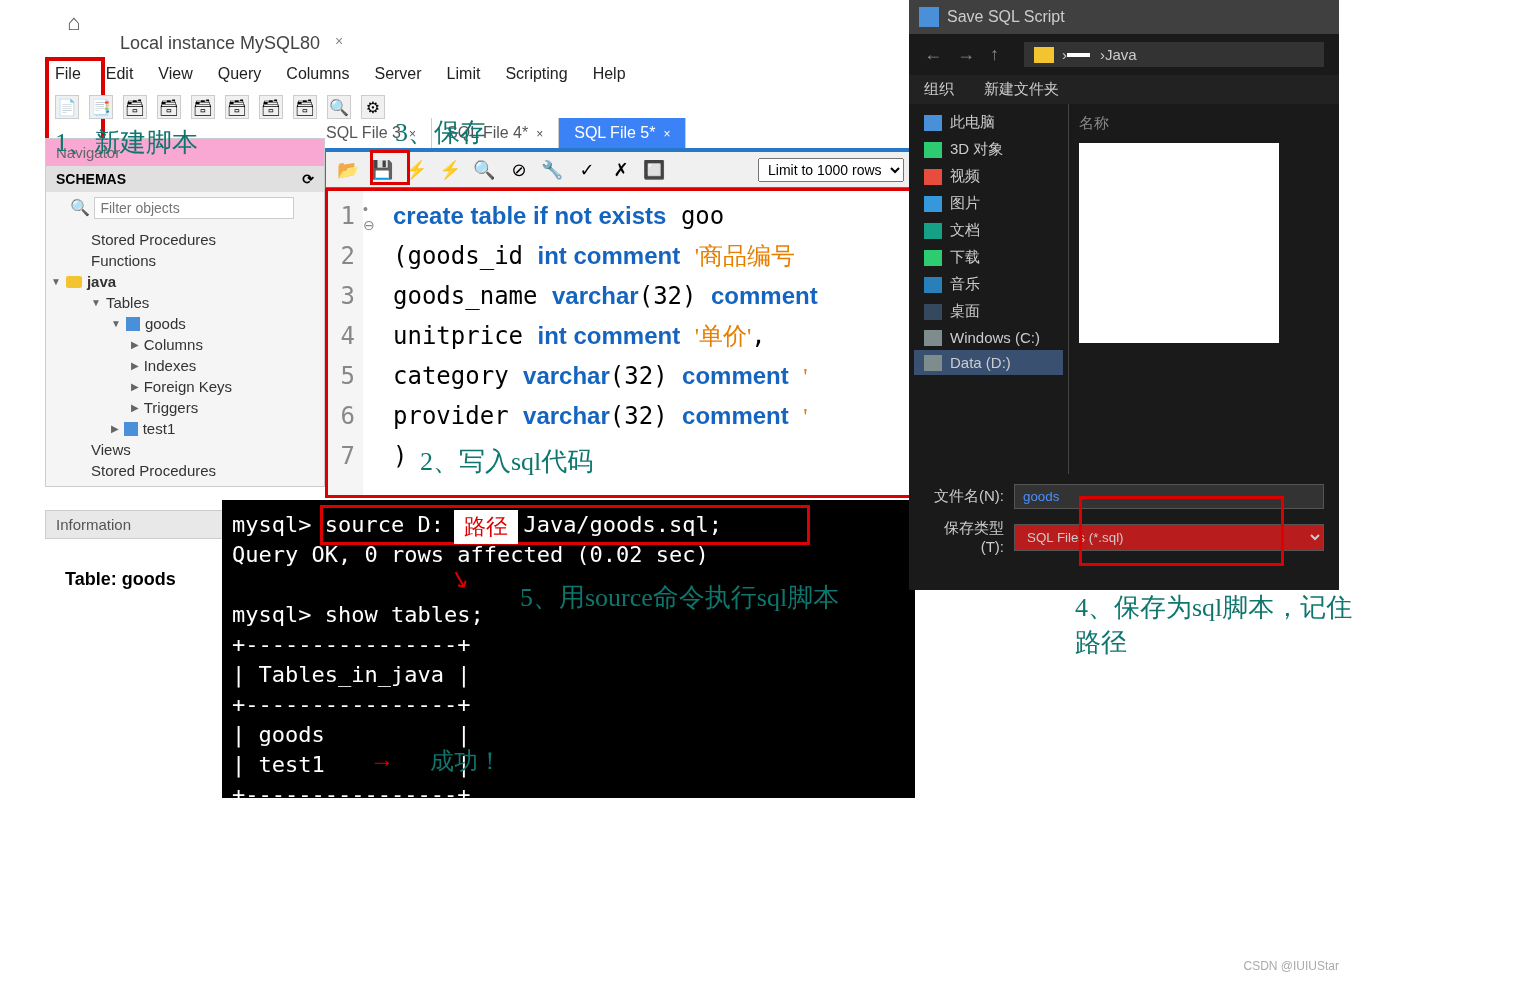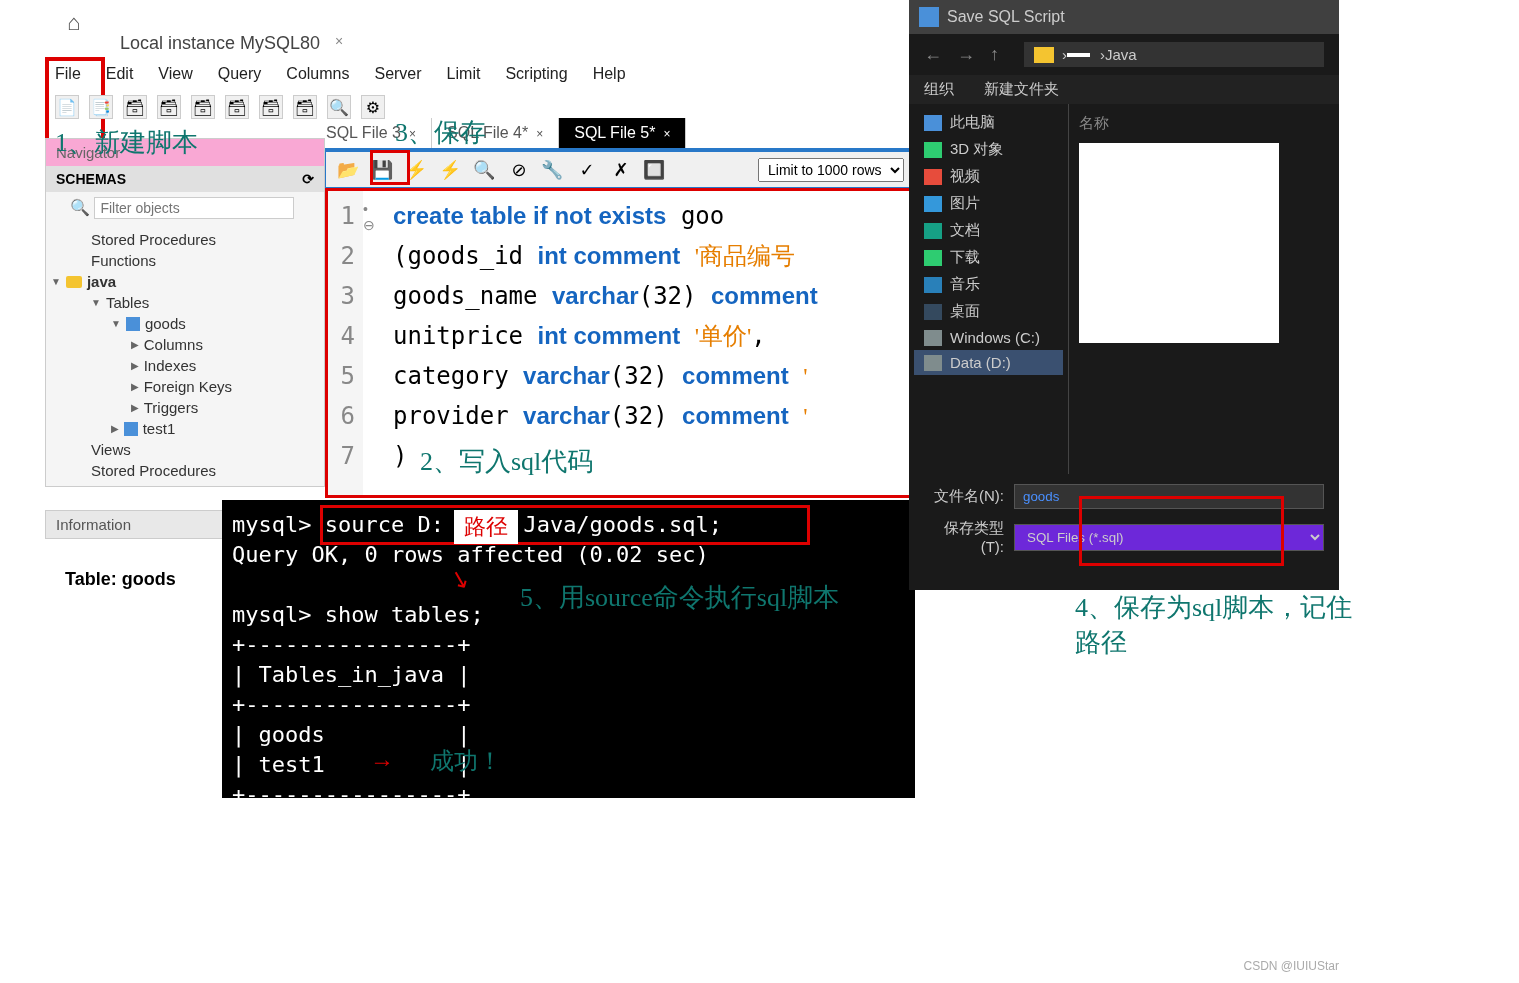--- a/index.html
+++ b/index.html
@@ -37,21 +37,21 @@
     .btab.active { color: #2878c8; border-bottom: 2px solid #2878c8; }
     
     .info-section { position: absolute; top: 495px; left: 0; width: 220px; }
     .info-hdr { padding: 5px 10px; font-size: 15px; color: #555; background: #e8e8e8; border: 1px solid #ccc; }
     .info-body { padding: 30px 20px; font-size: 18px; }
     .info-body b { color: #000; }
     
     
     .editor-tabs { position: absolute; top: 118px; left: 311px; display: flex; }
     .etab { padding: 6px 15px; font-size: 16px; color: #555; border-right: 1px solid #ccc; cursor: pointer; }
-    .etab.active { background: #000000; color: #fff; }
+    .etab.active { background: #3b82f6; color: #fff; }
     .etab-close { margin-left: 8px; font-size: 12px; }
     
     .editor-toolbar { position: absolute; top: 148px; left: 325px; width: 590px; height: 40px; background: #f0f0f0; border: 1px solid #2878c8; border-top: 4px solid #2878c8; display: flex; align-items: center; padding: 0 10px; gap: 8px; }
     .et-icon { width: 26px; height: 26px; display: flex; align-items: center; justify-content: center; font-size: 18px; }
     .save-box { position: absolute; top: 150px; left: 370px; border: 3px solid #d00; width: 40px; height: 35px; }
     .limit-select { padding: 2px 5px; font-size: 14px; margin-left: auto; }
     
     .code-area { position: absolute; top: 188px; left: 325px; width: 590px; height: 310px; border: 3px solid #d00; background: #fff; display: flex; }
     .line-nums { width: 35px; background: #f5f5f5; text-align: right; padding: 5px 8px 0 0; font-size: 24px; color: #888; font-family: Consolas, monospace; line-height: 40px; }
     .gutter { width: 20px; padding-top: 10px; font-size: 14px; color: #888; }
@@ -79,21 +79,21 @@
     .side-panel { width: 160px; padding: 5px; border-right: 1px solid #444; }
     .side-item { padding: 4px 10px; display: flex; align-items: center; gap: 8px; cursor: pointer; }
     .side-item.sel { background: #3a5070; }
     .side-ico { width: 18px; height: 16px; }
     .preview { flex: 1; padding: 10px; }
     .preview-box { width: 200px; height: 200px; background: #fff; }
     .dlg-footer { padding: 10px 15px; }
     .fld-row { display: flex; align-items: center; margin-bottom: 10px; }
     .fld-label { width: 80px; text-align: right; margin-right: 10px; }
     .fld-input { flex: 1; padding: 4px 8px; background: #333; border: 1px solid #555; color: #4a90ff; }
-    .fld-select { flex: 1; padding: 4px 8px; background: #6d28d9; border: 1px solid #555; color: #ccc; }
+    .fld-select { flex: 1; padding: 4px 8px; background: #b91c1c; border: 1px solid #555; color: #ccc; }
     .fld-box1 { position: absolute; top: 496px; right: 235px; border: 3px solid #d00; width: 205px; height: 70px; }
     
     
     .annot { position: absolute; color: #0f766e; font-size: 26px; font-weight: normal; font-family: SimSun, serif; }
     .annot-arrow { position: absolute; color: #d00; font-size: 24px; }
     
     .watermark { position: absolute; bottom: 10px; right: 180px; font-size: 12px; color: #aaa; }
   </style>
 </head>
 <body>

